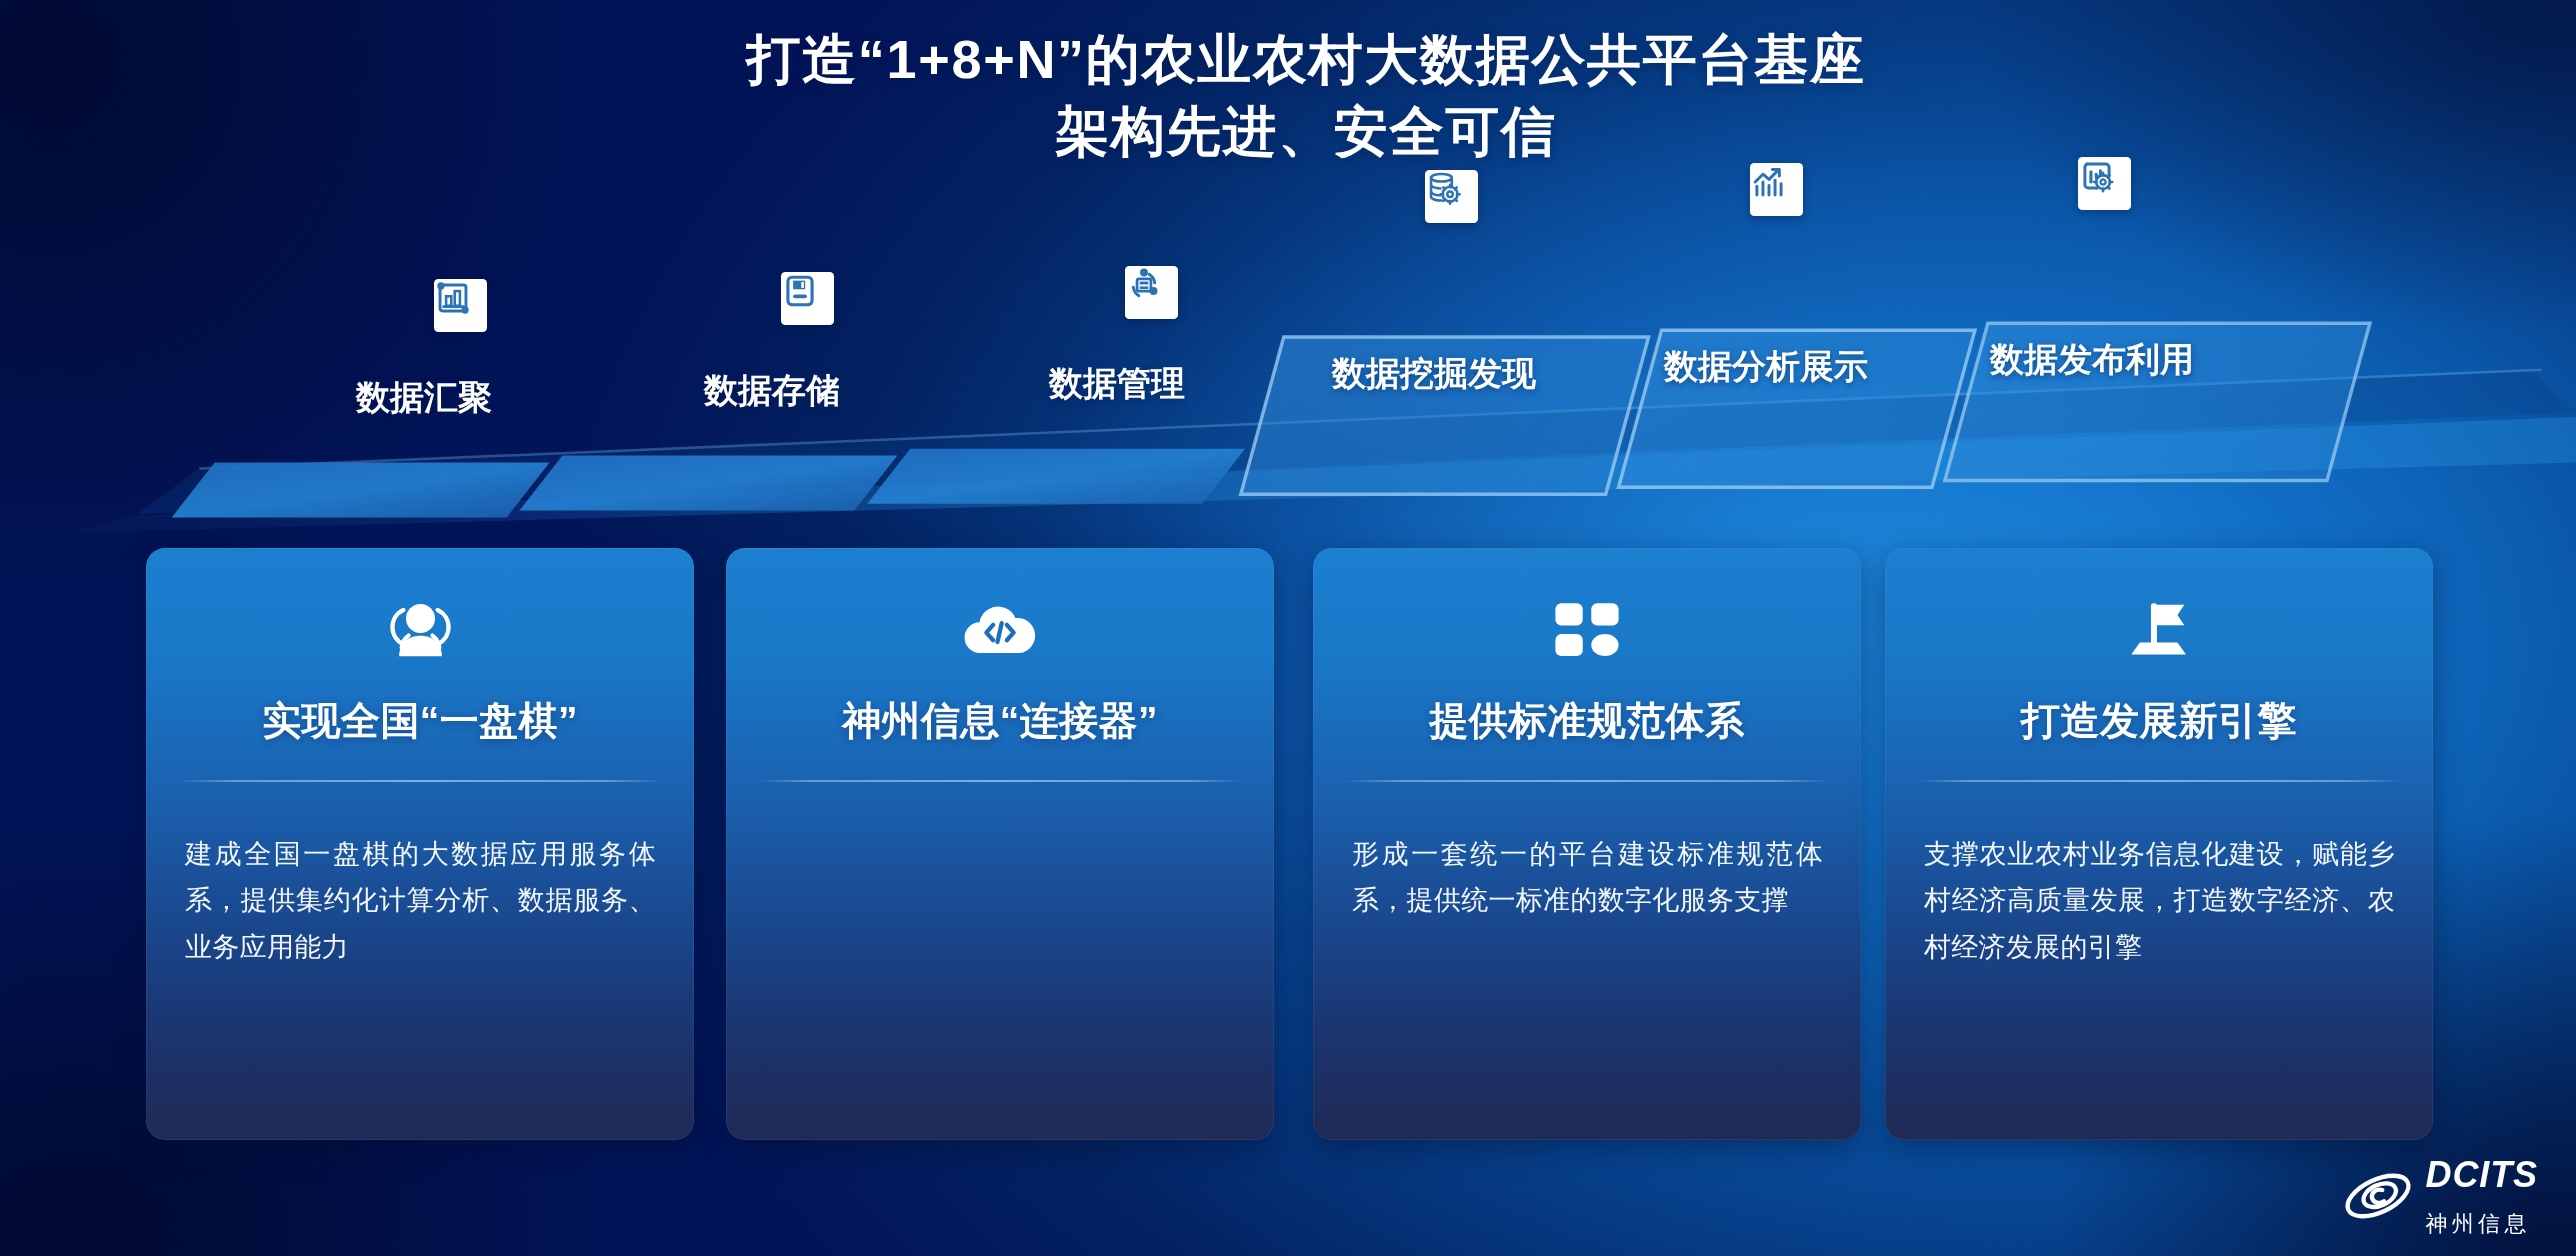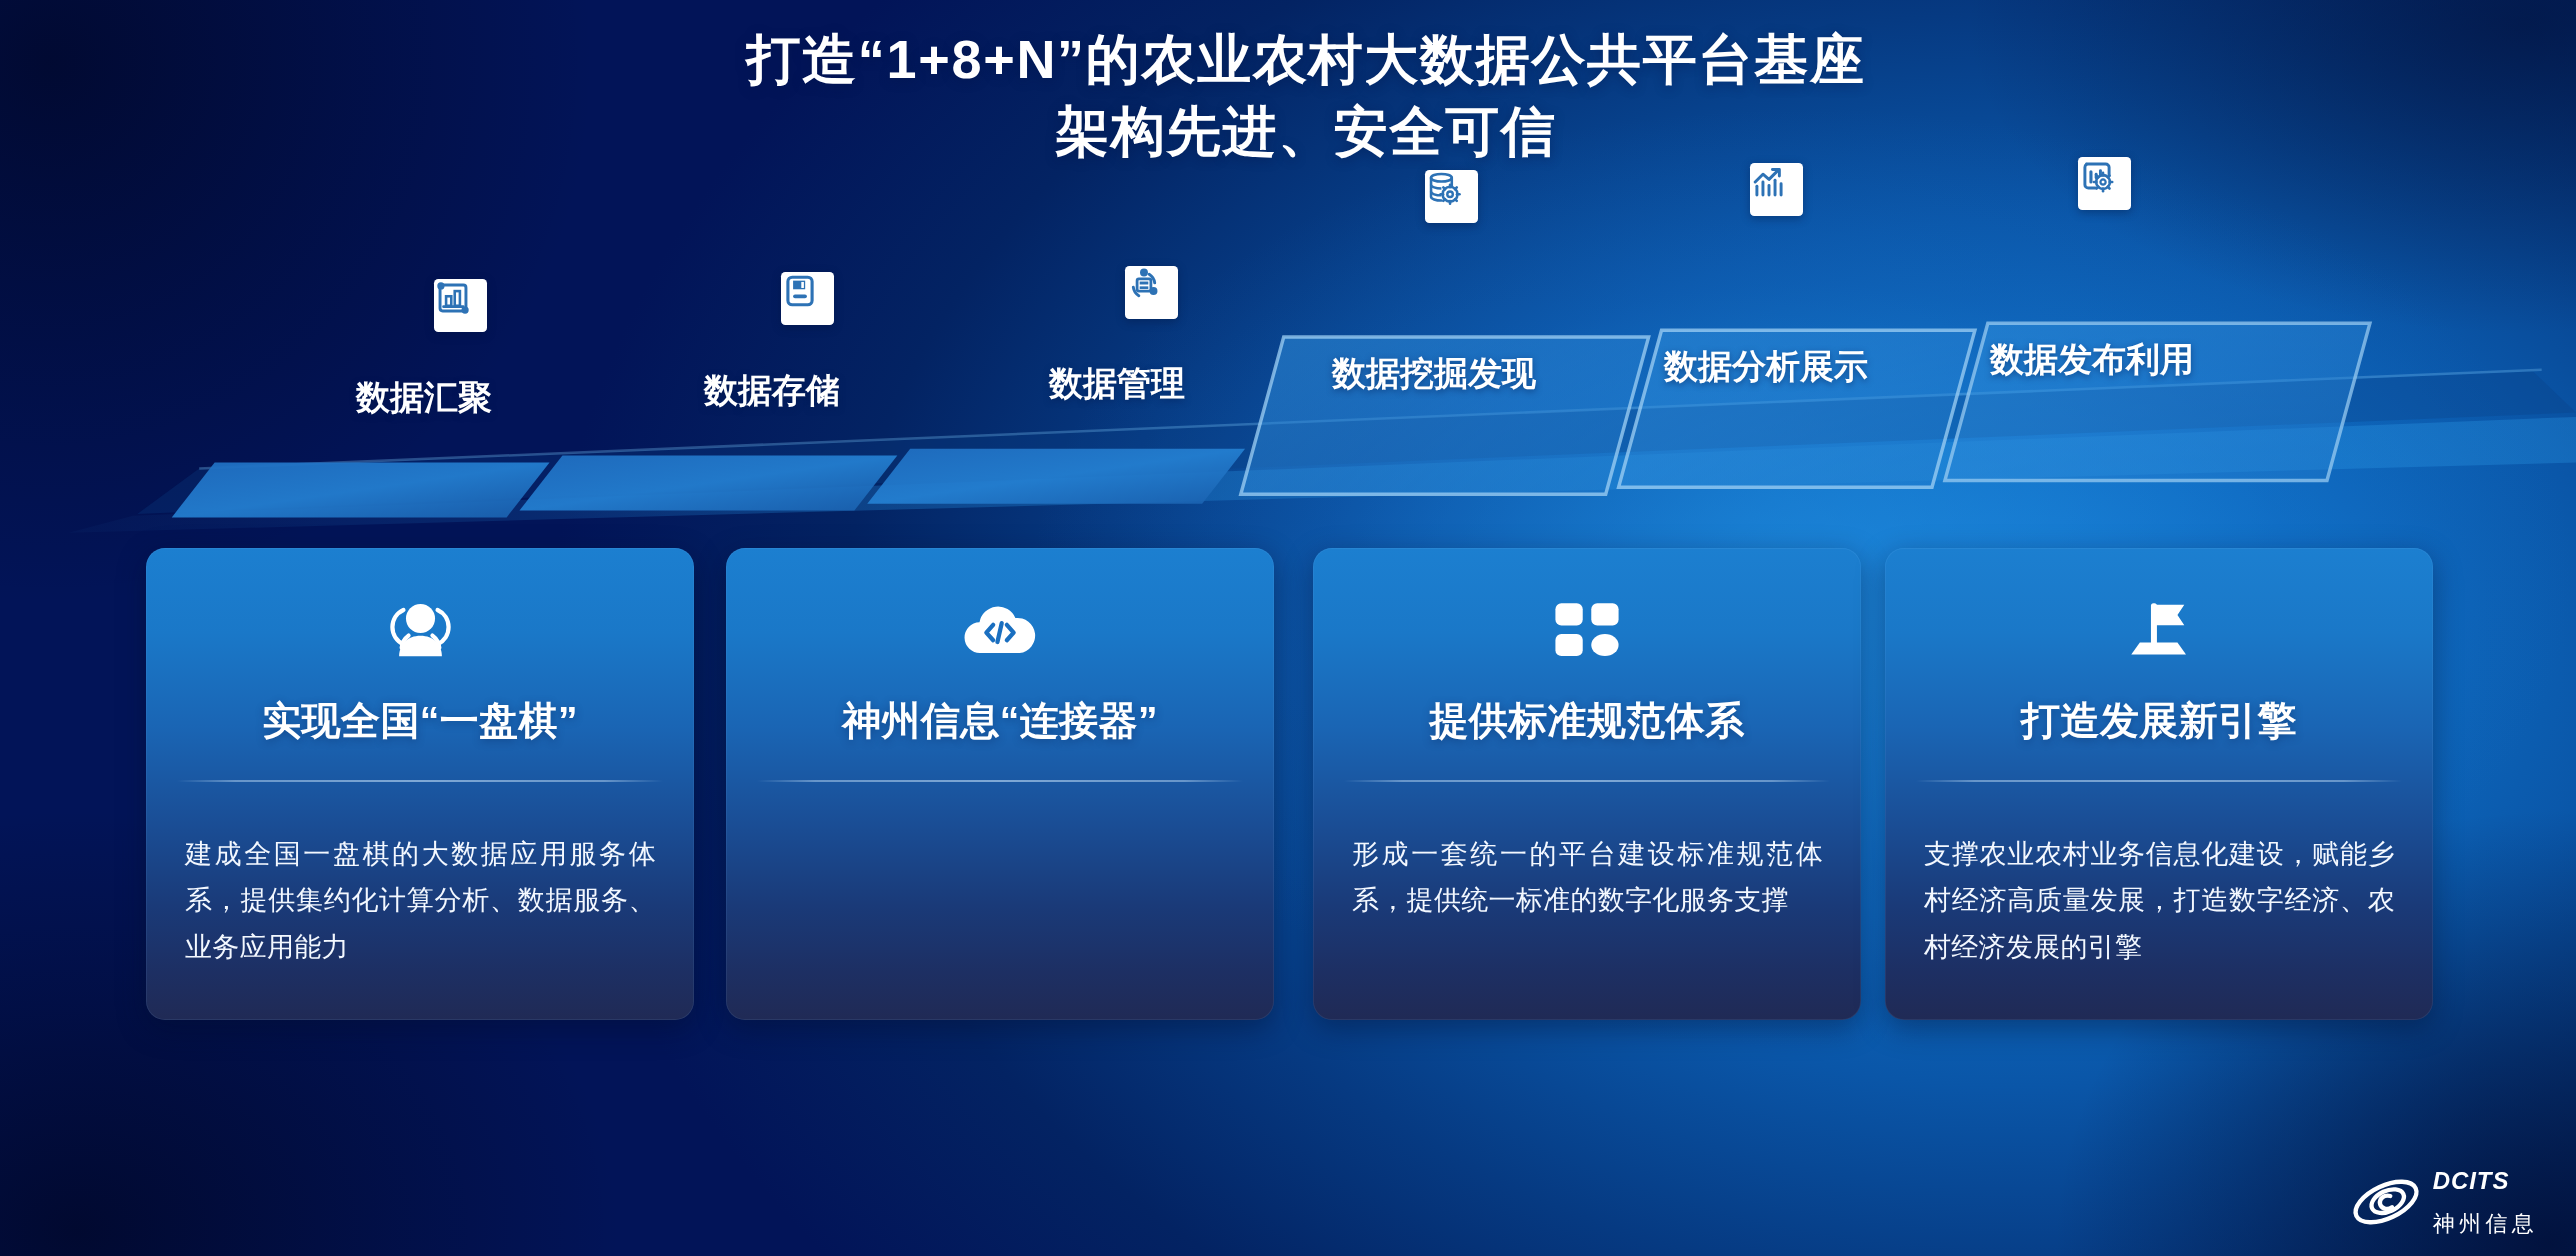--- a/index.html
+++ b/index.html
@@ -71,21 +71,21 @@
   .seg-icon svg{ display:block; }
 
   
   .cards{
     position:absolute; left:0; top:548px; width:2576px; height:601px; z-index:12;
   }
   .card{
     position:absolute;
     top:0;
     width:548px;
-    height:472px;
+    height:592px;
     border-radius:19px;
     background:linear-gradient(180deg,#1c7fd0 0%,#1a78c8 18%,#1a65b4 38%,#1a4e96 58%,#1a3a78 76%,#1d2f63 90%,#202a55 100%);
     box-shadow:0 8.6px 29px rgba(1,12,45,.4), inset 0 0 0 0.9px rgba(140,200,255,.10);
     overflow:hidden;
   }
   .card-icon{
     position:absolute; left:0; top:46px; width:100%;
     display:flex; align-items:center; justify-content:center;
     height:72px;
   }
@@ -113,21 +113,21 @@
   }
 
   
   .logo{
     position:absolute; right:38px; bottom:20.6px;
     display:flex; align-items:center; gap:10.3px; z-index:30;
   }
   .logo-mark{ width:74px; height:64px; }
   .logo-text{ display:flex; flex-direction:column; line-height:1; }
   .logo-en{
-    color:#ffffff; font-size:24px; font-weight:bold;
+    color:#ffffff; font-size:36px; font-weight:bold;
     letter-spacing:0.9px; font-style:italic;
   }
   .logo-cn{
     color:#ffffff; font-size:22px; letter-spacing:4.3px; margin-top:20px;
   }
 </style>
 </head>
 <body>
 
 <div class="bg-base"></div>

